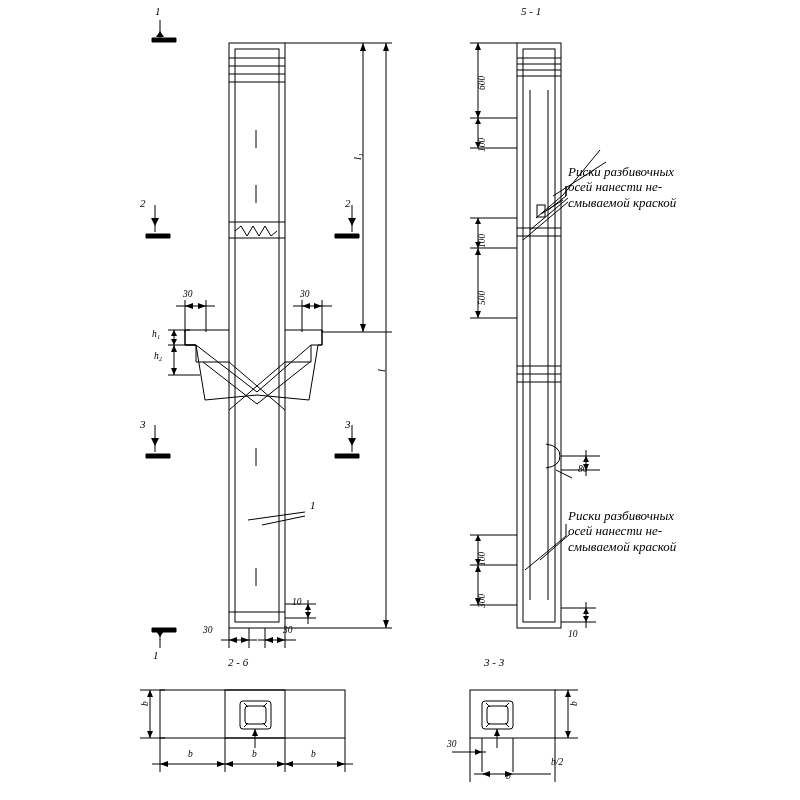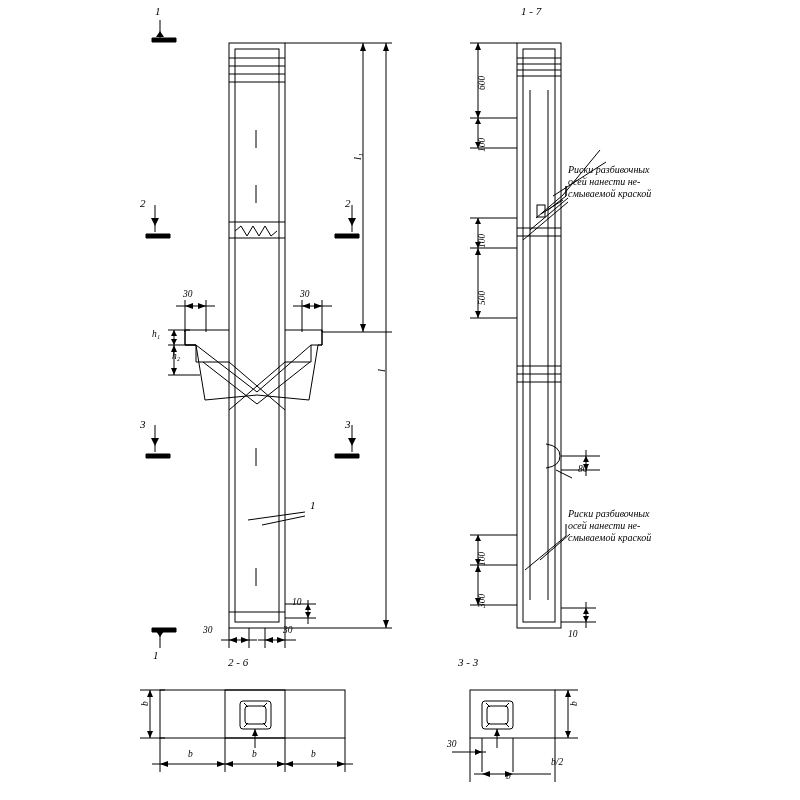--- a/index.html
+++ b/index.html
@@ -2,21 +2,21 @@
 <html><head>
 <meta charset="utf-8">
 <style>
   html,body{margin:0;padding:0;background:#ffffff;}
   body{width:800px;height:800px;position:relative;overflow:hidden;
        font-family:"Liberation Serif",serif;color:#000;}
   .root{position:absolute;left:0;top:0;width:800px;height:800px;}
   .lbl{position:absolute;font-family:"Liberation Serif",serif;font-style:italic;font-size:11px;
        white-space:nowrap;line-height:1.05;}
   .lbl.small{font-size:9.5px;}
-  .note{position:absolute;font-family:"Liberation Serif",serif;font-style:italic;font-size:10px;
+  .note{position:absolute;font-family:"Liberation Serif",serif;font-style:italic;font-size:13px;
         line-height:1.18;white-space:pre;}
   svg{position:absolute;left:0;top:0;}
 </style>
 </head>
 <body>
 
 <div class="root">
 
 <svg width="800" height="800" viewBox="0 0 800 800">
   <g stroke="#000" fill="none" stroke-width="1" shape-rendering="geometricPrecision">
@@ -264,31 +264,31 @@
 <div class="lbl" style="left:155px;top:6px;">1</div>
 <div class="lbl" style="left:153px;top:650px;">1</div>
 <div class="lbl" style="left:140px;top:198px;">2</div>
 <div class="lbl" style="left:345px;top:198px;">2</div>
 <div class="lbl" style="left:140px;top:419px;">3</div>
 <div class="lbl" style="left:345px;top:419px;">3</div>
 
 <div class="lbl" style="left:352px;top:160px;transform:rotate(-90deg);transform-origin:left top;">l₁</div>
 <div class="lbl" style="left:376px;top:372px;transform:rotate(-90deg);transform-origin:left top;">l</div>
 <div class="lbl small" style="left:152px;top:330px;">h₁</div>
-<div class="lbl small" style="left:172px;top:352px;font-style:italic;">h₂</div>
+<div class="lbl small" style="left:154px;top:352px;font-style:italic;">h₂</div>
 <div class="lbl small" style="left:183px;top:290px;">30</div>
 <div class="lbl small" style="left:300px;top:290px;">30</div>
 <div class="lbl small" style="left:203px;top:626px;">30</div>
 <div class="lbl small" style="left:283px;top:626px;">30</div>
 <div class="lbl small" style="left:292px;top:598px;">10</div>
 <div class="lbl" style="left:310px;top:500px;">1</div>
 
-<div class="lbl" style="left:521px;top:6px;font-style:italic;">1 - 7</div>
+<div class="lbl" style="left:521px;top:6px;font-style:italic;">5 - 1</div>
 <div class="lbl" style="left:228px;top:657px;font-style:italic;">2 - 6</div>
-<div class="lbl" style="left:458px;top:657px;font-style:italic;">3 - 3</div>
+<div class="lbl" style="left:484px;top:657px;font-style:italic;">3 - 3</div>
 
 <div class="lbl small" style="left:478px;top:90px;transform:rotate(-90deg);transform-origin:left top;">600</div>
 <div class="lbl small" style="left:478px;top:152px;transform:rotate(-90deg);transform-origin:left top;">100</div>
 <div class="lbl small" style="left:478px;top:248px;transform:rotate(-90deg);transform-origin:left top;">100</div>
 <div class="lbl small" style="left:478px;top:305px;transform:rotate(-90deg);transform-origin:left top;">500</div>
 <div class="lbl small" style="left:578px;top:465px;">80</div>
 <div class="lbl small" style="left:478px;top:566px;transform:rotate(-90deg);transform-origin:left top;">100</div>
 <div class="lbl small" style="left:478px;top:608px;transform:rotate(-90deg);transform-origin:left top;">300</div>
 <div class="lbl small" style="left:568px;top:630px;">10</div>
 

